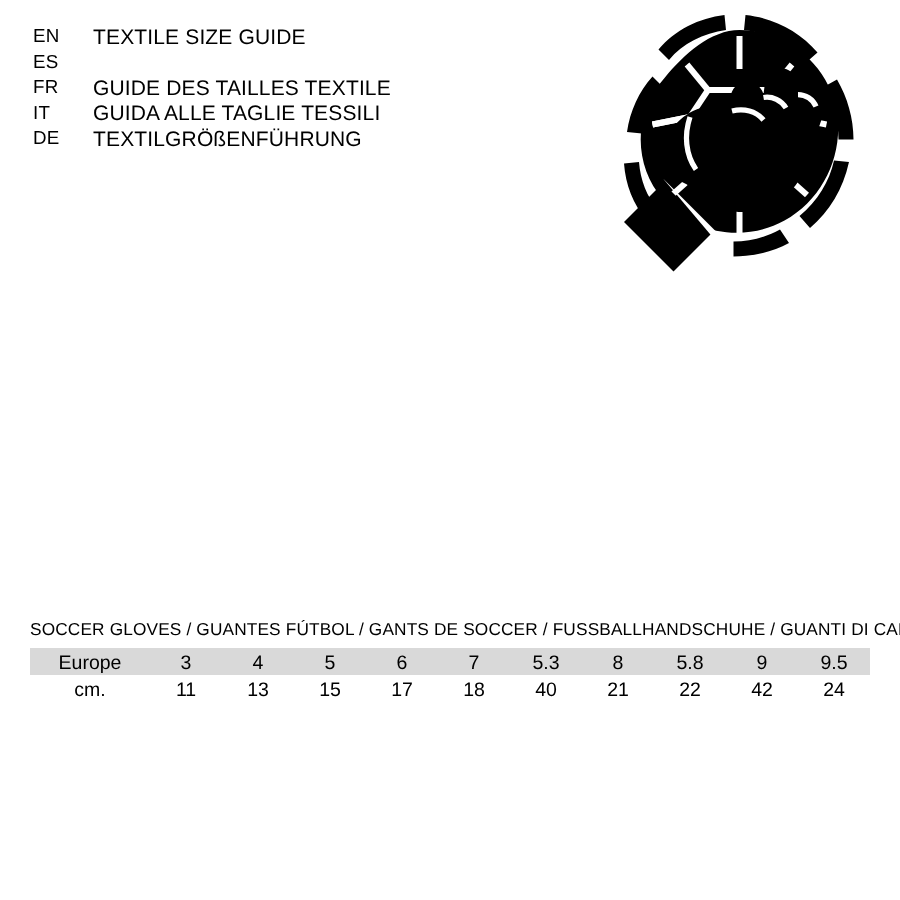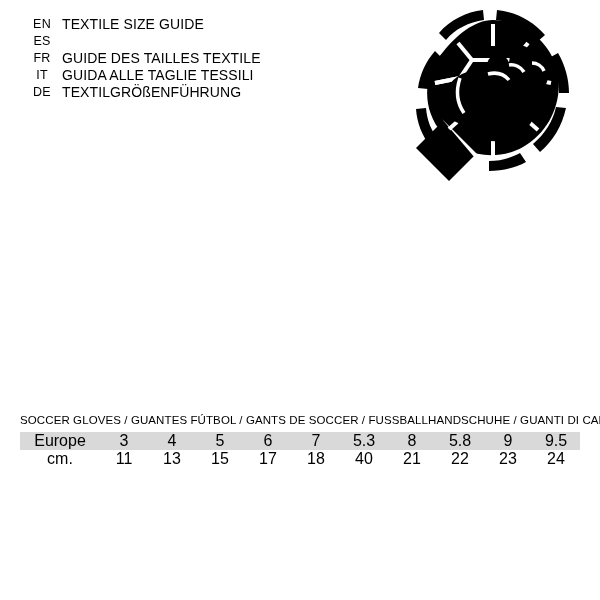--- a/index.html
+++ b/index.html
@@ -15,21 +15,20 @@
     position: relative;
     overflow: hidden;
   }
 
   
   .lang-block {
     position: absolute;
     left: 22px;
     top: 16px;
     width: 330px;
-    text-align: center;
   }
   .lang-row {
     display: flex;
     align-items: flex-start;
     height: 17px;
     line-height: 17px;
   }
   .lang-code {
     width: 40px;
     flex: 0 0 40px;
@@ -66,21 +65,21 @@
     letter-spacing: 0.1px;
     margin-bottom: 6px;
     white-space: nowrap;
   }
   table.size-table {
     border-collapse: collapse;
     width: 560px;
     table-layout: fixed;
   }
   table.size-table td {
-    font-size: 16px;
+    font-size: 13px;
     padding: 0;
     height: 18px;
     vertical-align: middle;
     text-align: center;
     margin-left: 21px;
   }
   table.size-table tr.row-shaded {
     background: #d9d9d9;
   }
   table.size-table tr.row-plain {
@@ -199,18 +198,18 @@
       <tr class="row-plain">
         <td class="label-cell">cm.</td>
         <td>11</td>
         <td>13</td>
         <td>15</td>
         <td>17</td>
         <td>18</td>
         <td>40</td>
         <td>21</td>
         <td>22</td>
-        <td>23</td>
+        <td>42</td>
         <td>24</td>
       </tr>
     </tbody>
   </table>
 </div>
 
 </body></html>

